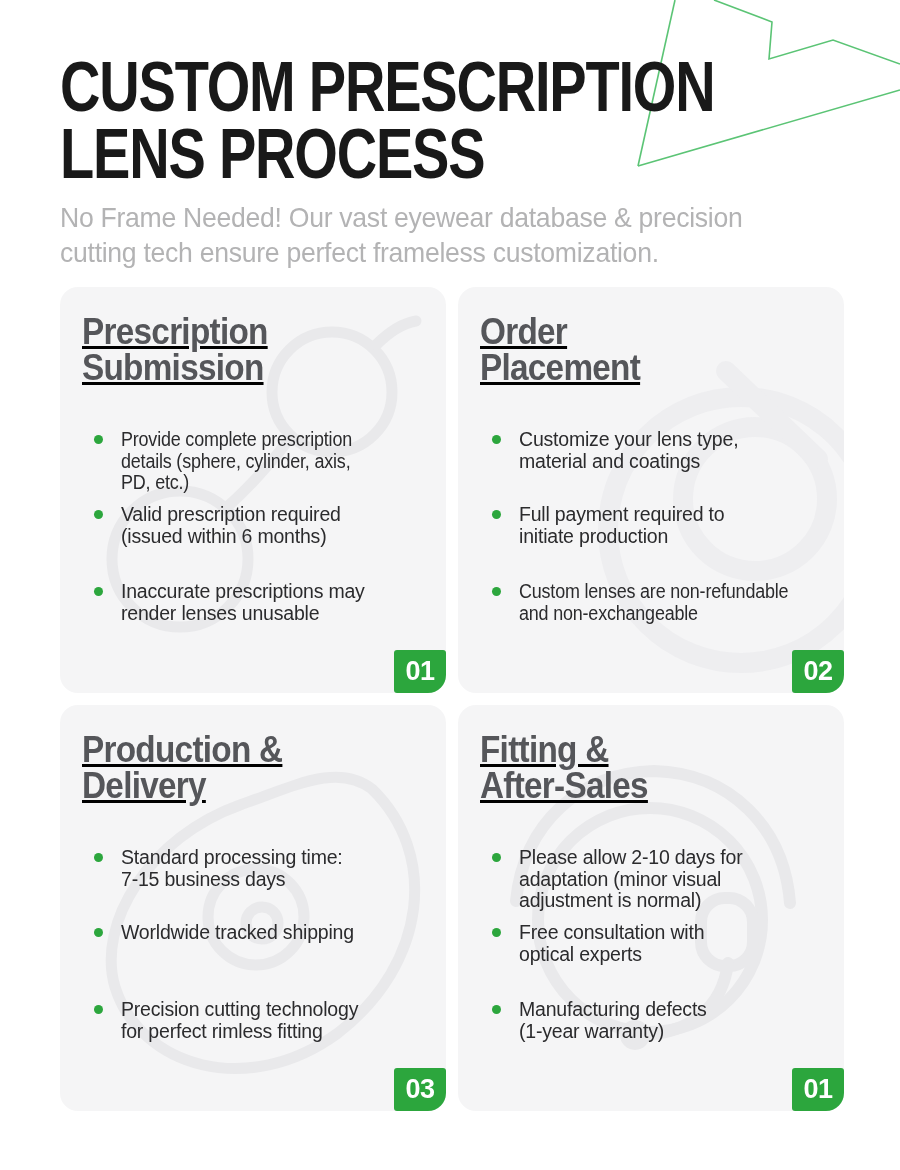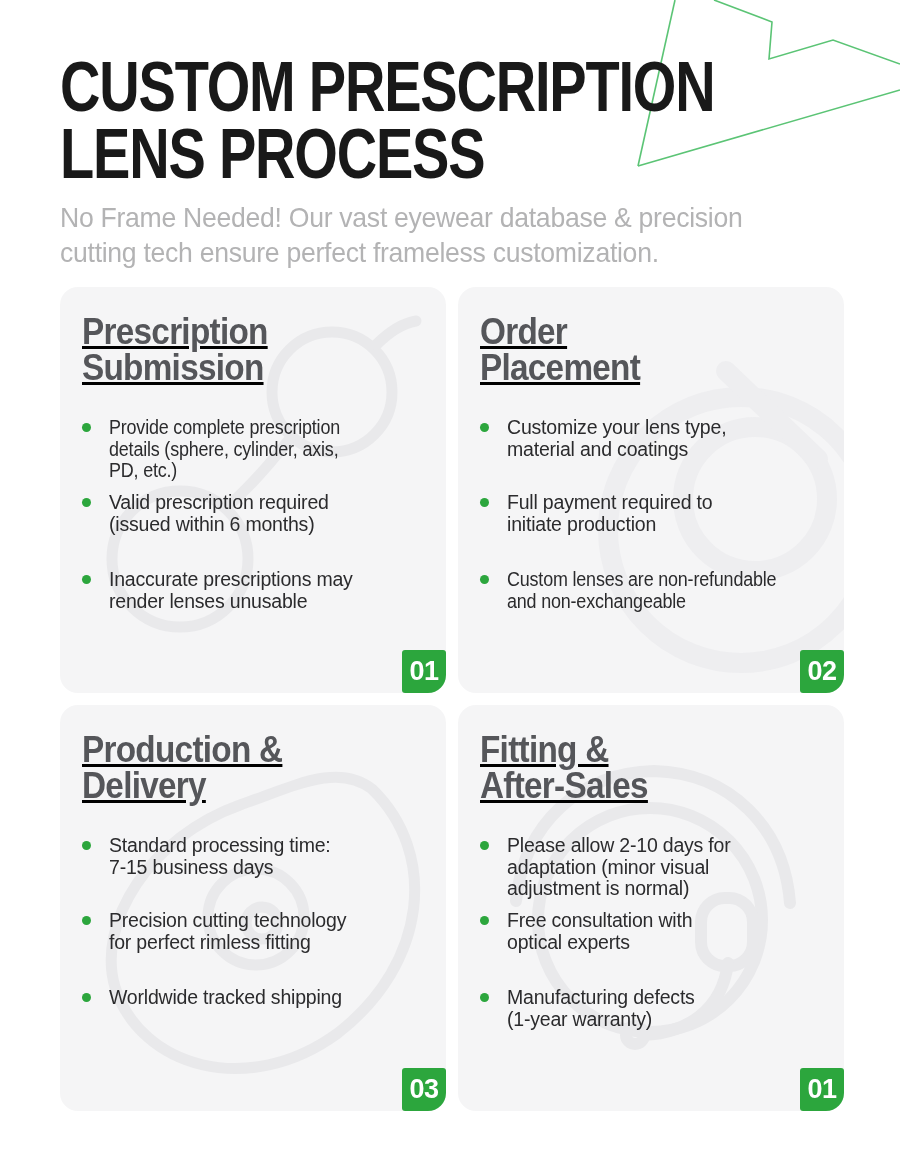--- a/index.html
+++ b/index.html
@@ -61,21 +61,21 @@
   .card h2{
     position:relative;
     margin:27px 0 0 22px;
     font-size:37px;line-height:36px;font-weight:700;
     color:#55565A;letter-spacing:-0.8px;
     white-space:pre-line;
     transform:scaleX(0.90);transform-origin:left top;
   }
   .bullets{
     position:absolute;left:22px;right:12px;top:130px;
-    margin:0;padding:0;list-style:none;
+    margin:12px;padding:0;list-style:none;
   }
   .bullets li{
     position:relative;
     padding-left:27px;
     min-height:75px;
   }
   .bullets li:nth-child(2){min-height:77px;}
   .dot{
     position:absolute;left:0;top:6px;
     width:9px;height:9px;border-radius:50%;
@@ -87,21 +87,21 @@
     color:#2B2B2D;letter-spacing:-0.2px;
     white-space:pre-line;
   }
   .btext.tight{
     letter-spacing:-0.2px;
     transform:scaleX(0.92);transform-origin:left top;
     white-space:pre;
   }
   .badge{
     position:absolute;right:0;bottom:0;
-    width:44px;height:43px;
+    width:52px;height:43px;
     background:var(--green,#2CA63D);
     color:#ffffff;
     font-size:27px;font-weight:700;letter-spacing:-0.5px;
     display:flex;align-items:center;justify-content:center;
     border-radius:3px;
   }
 </style>
 </head>
 <body style="--green: #2CA63D; --line-green: #5BC475; --card-bg: #F5F5F6;">
 
@@ -165,23 +165,23 @@
     <svg class="illus eye-illustration" viewBox="0 0 386 406" aria-hidden="true">
           <path d="M 312 84 C 378 148 368 258 278 328 C 188 394 80 362 55 282 C 36 218 90 132 180 100 C 237 80 278 58 312 84 Z"></path>
           <circle cx="196" cy="212" r="48"></circle>
           <circle cx="202" cy="218" r="16"></circle>
         </svg>
     <h2>Production &amp;
 Delivery</h2>
     <ul class="bullets">
           <li><span class="dot"></span><span class="btext">Standard processing time:
 7-15 business days</span></li>
+          <li><span class="dot"></span><span class="btext">Worldwide tracked shipping</span></li>
           <li><span class="dot"></span><span class="btext">Precision cutting technology
 for perfect rimless fitting</span></li>
-          <li><span class="dot"></span><span class="btext">Worldwide tracked shipping</span></li>
         </ul>
     <div class="badge">03</div>
   </section>
 
   <section class="card">
     <svg class="illus headset-illustration" viewBox="0 0 386 406" aria-hidden="true">
           <circle cx="192" cy="215" r="112"></circle>
           <path d="M 58 196 C 66 118 122 68 196 66 C 272 68 326 122 332 198"></path>
           <rect x="243" y="193" width="52" height="68" rx="24"></rect>
           <path d="M 270 258 C 264 306 228 328 186 330"></path>

